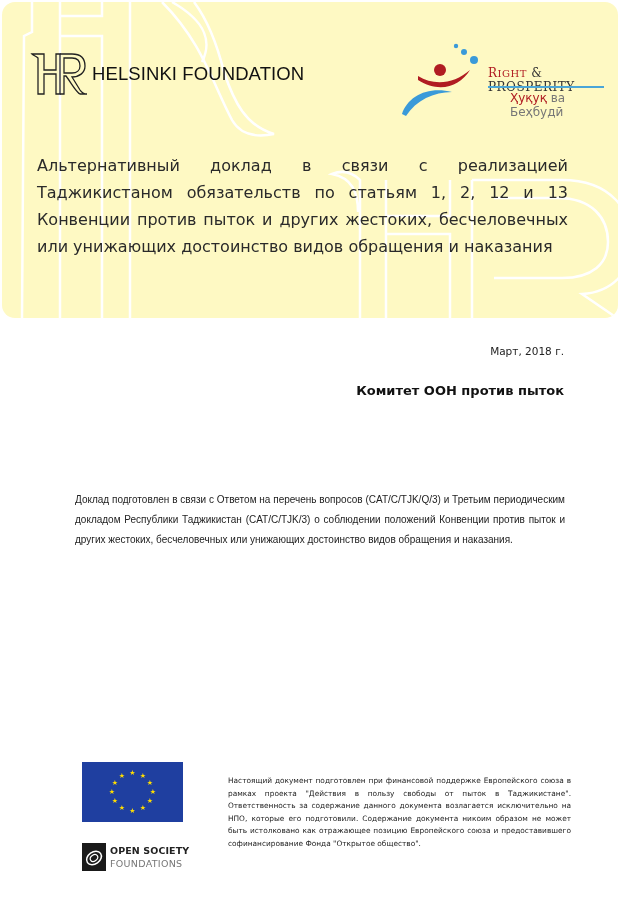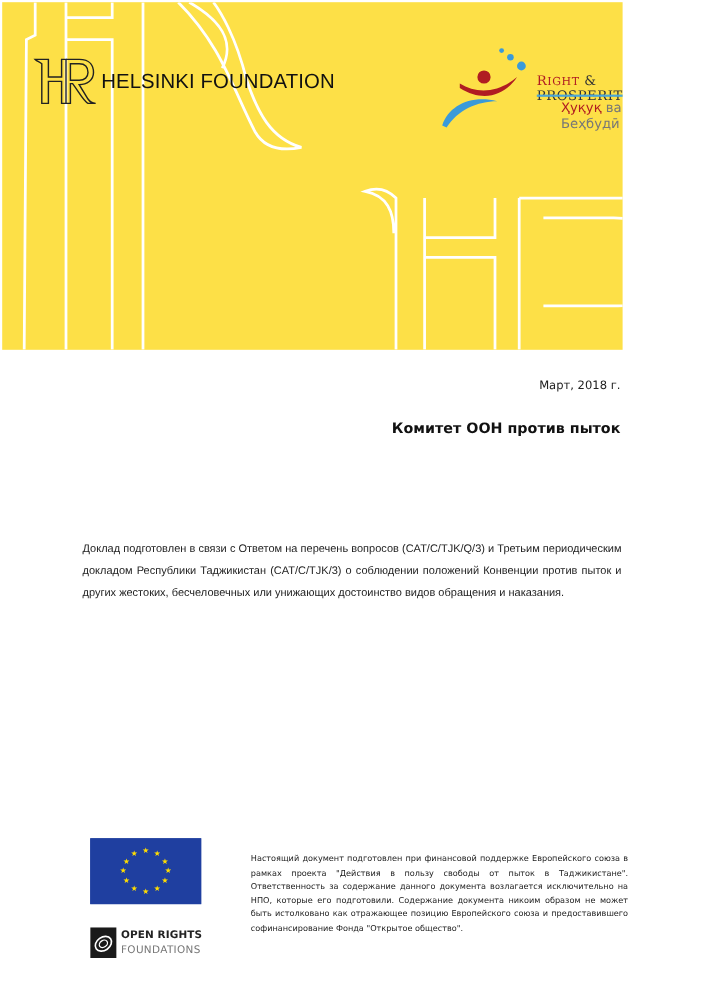--- a/index.html
+++ b/index.html
@@ -1,21 +1,21 @@
 <!DOCTYPE html>
 <html><head>
   <meta charset="utf-8">
   <style>
     * { box-sizing: border-box; margin: 0; padding: 0; }
     html, body { width: 640px; height: 905px; background: #ffffff; overflow: hidden; }
     body { position: relative; font-family: "Liberation Sans", sans-serif; color: #1a1a1a; }
 
     .header-block {
-      position: absolute; left: 2px; top: 2px; width: 564px; height: 316px;
-      background: #fde047; overflow: hidden;
+      position: absolute; left: 2px; top: 2px; width: 616px; height: 316px;
+      background: #fef9c3; overflow: hidden; border-radius: 13px;
     }
     .watermark { position: absolute; left: 0; top: 0; width: 636px; height: 316px; }
 
     .hf-logo { position: absolute; left: 26px; top: 48px; display: flex; align-items: center; }
     .hf-mark { width: 60px; height: 48px; }
     .hf-text { margin-left: 4px; font-family: "Liberation Sans", sans-serif; font-size: 18.5px; line-height: 20px; color: #111; letter-spacing: 0.1px; }
 
     .rp-logo { position: absolute; left: 392px; top: 38px; width: 210px; height: 80px; }
     .rp-figure { position: absolute; left: 0; top: 0; width: 90px; height: 80px; }
     .rp-title { position: absolute; left: 94px; top: 26px; font-family: "DejaVu Serif", serif; font-size: 12px; letter-spacing: 0.5px; color: #333; }
@@ -99,20 +99,21 @@
       <circle cx="80" cy="20" r="4" fill="#3a9ad9"></circle>
       <circle cx="46" cy="30" r="6" fill="#b01c22"></circle>
       <path d="M24 36 C40 46 60 44 76 30 C66 46 46 54 24 40 Z" fill="#b01c22"></path>
       <path d="M8 74 C14 56 34 46 58 52 C40 52 22 60 12 76 Z" fill="#3a9ad9"></path>
     </svg>
     <div class="rp-title"><span class="r">R</span><span style="color:#b01c22;font-size:10px">IGHT</span><span> &amp; </span><span>PROSPERITY</span></div>
     <div class="rp-line"></div>
     <div class="rp-sub"><span class="r">Ҳуқуқ</span><span> ва Беҳбудӣ</span></div>
   </div>
 
+  <div class="title">Альтернативный доклад в связи с реализацией Таджикистаном обязательств по статьям 1, 2, 12 и 13 Конвенции против пыток и других жестоких, бесчеловечных или унижающих достоинство видов обращения и наказания</div>
 </div>
 
 <div class="date">Март, 2018 г.</div>
 <div class="committee">Комитет ООН против пыток</div>
 
 <div class="intro">Доклад подготовлен в связи с Ответом на перечень вопросов (CAT/C/TJK/Q/3) и Третьим периодическим докладом Республики Таджикистан (CAT/C/TJK/3) о соблюдении положений Конвенции против пыток и других жестоких, бесчеловечных или унижающих достоинство видов обращения и наказания.</div>
 
 <svg class="eu-flag" viewBox="0 0 101 60">
   <rect width="101" height="60" fill="#1f3fa0"></rect>
   <g fill="#ffdd00" font-size="7" text-anchor="middle" font-family="DejaVu Sans, sans-serif">
@@ -131,18 +132,18 @@
   </g>
 </svg>
 
 <div class="osf-logo">
   <svg class="osf-mark" viewBox="0 0 24 28">
     <rect width="24" height="28" fill="#1a1a1a"></rect>
     <ellipse cx="12" cy="15" rx="8" ry="6" fill="none" stroke="#fff" stroke-width="1.5" transform="rotate(-35 12 15)"></ellipse>
     <ellipse cx="12" cy="15" rx="4" ry="3" fill="none" stroke="#fff" stroke-width="1.2" transform="rotate(-35 12 15)"></ellipse>
   </svg>
   <div class="osf-text">
-    <div class="l1">OPEN RIGHTS</div>
+    <div class="l1">OPEN SOCIETY</div>
     <div class="l2">FOUNDATIONS</div>
   </div>
 </div>
 
 <div class="funding">Настоящий документ подготовлен при финансовой поддержке Европейского союза в рамках проекта "Действия в пользу свободы от пыток в Таджикистане". Ответственность за содержание данного документа возлагается исключительно на НПО, которые его подготовили. Содержание документа никоим образом не может быть истолковано как отражающее позицию Европейского союза и предоставившего софинансирование Фонда "Открытое общество".</div>
 
 </body></html>

